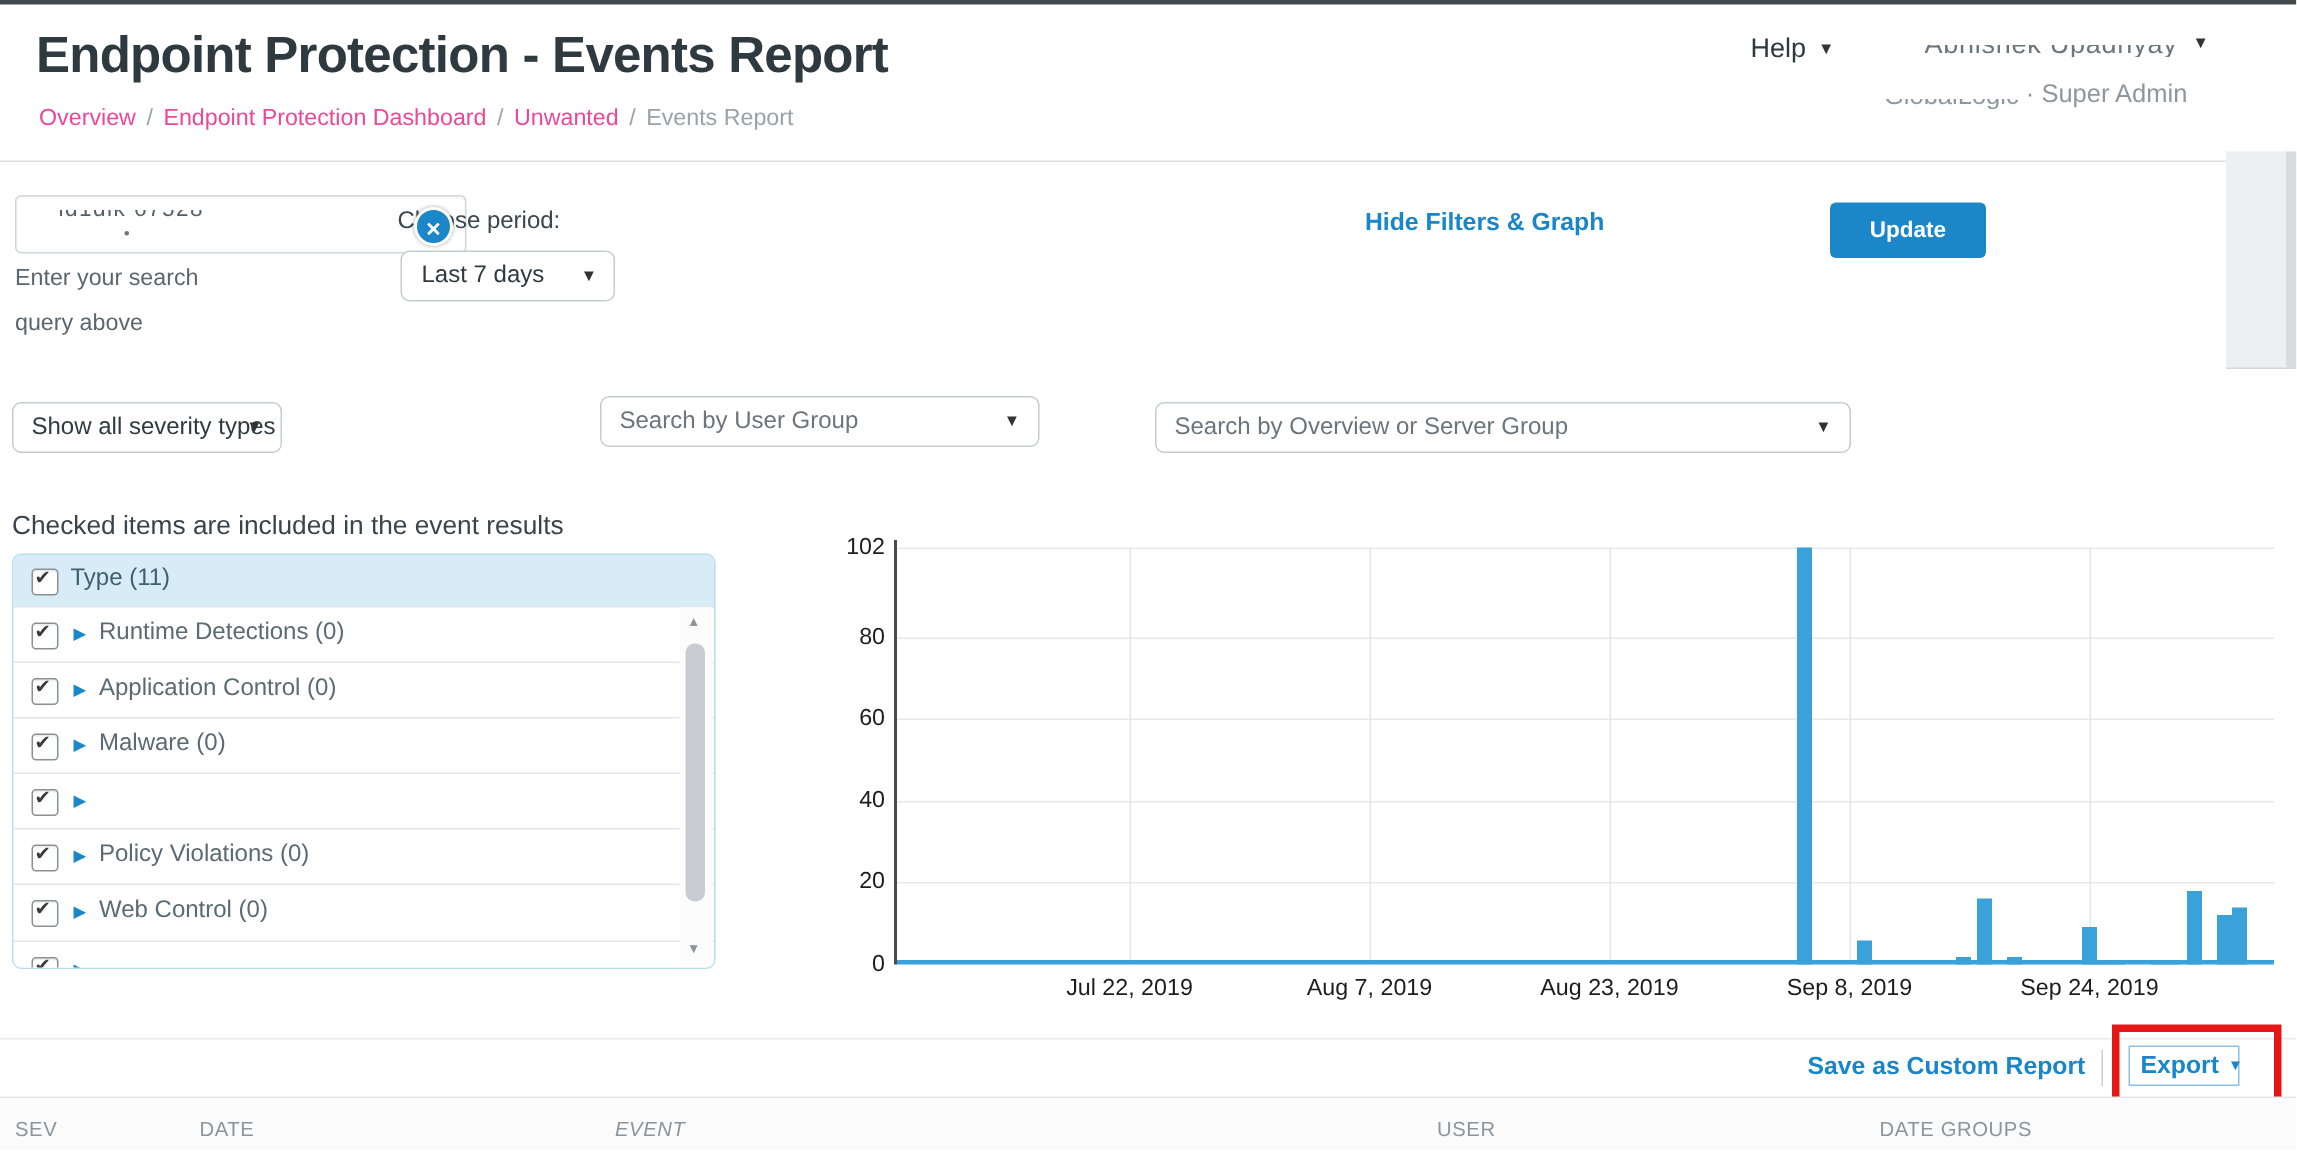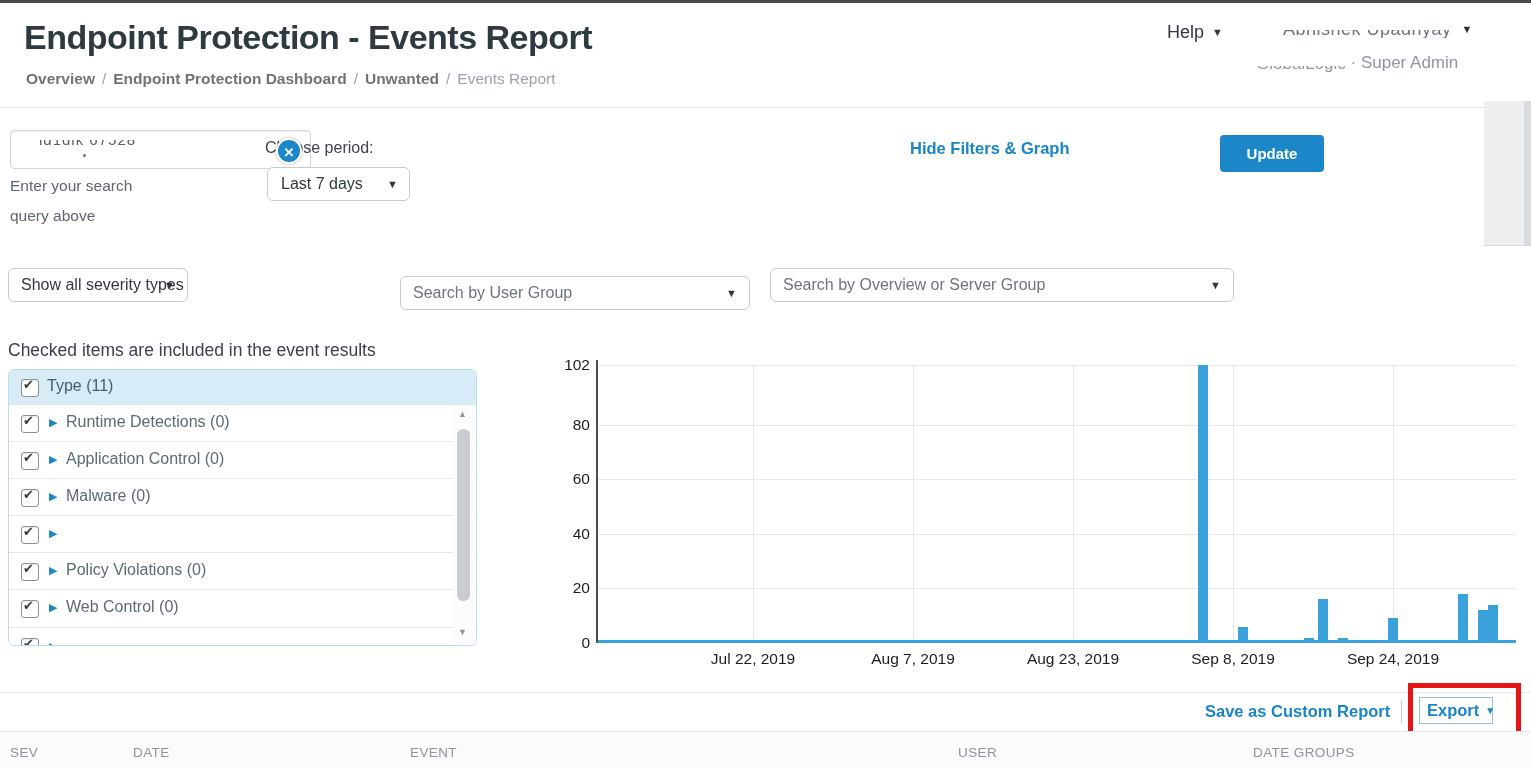--- a/index.html
+++ b/index.html
@@ -4,21 +4,21 @@
 <style>
   html,body{margin:0;padding:0;background:#fff;}
   .screen{position:relative;width:1531px;height:767px;overflow:hidden;background:#ffffff;
           font-family:"Liberation Sans", sans-serif;color:#39434a;}
   .abs{position:absolute;}
   
   .topstrip{left:0;top:0;width:1531px;height:3px;background:#44494d;}
   
   .page-title{left:24px;top:18px;font-size:34px;font-weight:600;color:#2e3940;letter-spacing:-.5px;}
   .breadcrumb{left:26px;top:70px;font-size:15.5px;}
-  .breadcrumb a{color:#737373;text-decoration:none;font-weight:700;}
+  .breadcrumb a{color:#ec4899;text-decoration:none;font-weight:400;}
   .crumb-sep{color:#9aa3a9;margin:0 7px;}
   .crumb-current{color:#9aa3a9;}
   .help{left:1167px;top:22px;font-size:18px;color:#2e3940;cursor:pointer;}
   .help .caret{font-size:11px;color:#333;margin-left:8px;vertical-align:2px;}
   .userline1{left:1283px;top:20px;width:212px;height:18px;cursor:pointer;}
   .clip{display:inline-block;overflow:hidden;vertical-align:bottom;}
   .clip > span{display:block;}
   .uname{font-size:18px;color:#6a757c;line-height:18px;letter-spacing:.5px;}
   .uname-clip{height:8px;}
   .uname-clip>span{margin-top:-10px;}
@@ -47,21 +47,21 @@
   .update-btn{left:1220px;top:135px;width:104px;height:37px;background:#1c87c8;border-radius:4px;
     color:#fff;font-size:15px;font-weight:bold;text-align:center;line-height:37px;cursor:pointer;}
   .gray-artifact{left:1484px;top:101px;width:47px;height:144px;background:#edeff1;border-bottom:1px solid #d3d7d9;}
   .gray-artifact-edge{left:1524px;top:101px;width:7px;height:144px;background:#d9dcde;}
 
   
   .dd{background:#fff;border:1px solid #c8cbcd;border-radius:6px;height:34px;box-sizing:border-box;
       font-size:16px;line-height:32px;padding-left:12px;cursor:pointer;}
   .dd .caret{position:absolute;right:12px;top:0;font-size:11px;color:#333;}
   .sev-dd{left:8px;top:268px;width:180px;color:#2f3a40;}
-  .ug-dd{left:400px;top:276px;width:350px;color:#6b757c;}
+  .ug-dd{left:400px;top:264px;width:293px;color:#6b757c;}
   .cg-dd{left:770px;top:268px;width:464px;color:#6b757c;}
 
   
   .list-heading{left:8px;top:340px;font-size:17.5px;color:#39434a;}
   .type-panel{left:8px;top:369px;width:469px;height:277px;border:1px solid #b6ddf0;border-radius:6px;
     background:#fff;overflow:hidden;box-sizing:border-box;}
   .type-row{position:absolute;left:0;top:0;width:467px;height:34px;background:#d7ecf7;}
   .row{position:absolute;left:0;width:467px;height:37px;background:#fff;border-top:1px solid #e3e5e6;}
   .cb{position:absolute;width:16px;height:16px;border:1px solid #8a9094;border-radius:3px;background:#fefefe;
       box-shadow:inset 0 1px 1px rgba(0,0,0,.08);cursor:pointer;}
@@ -257,18 +257,18 @@
   <div class="abs export-btn">
     <span>Export</span><span class="caret">▼</span>
   </div>
   <div class="abs red-annotation"></div>
 
   <div class="abs foot-divider2"></div>
   <div class="abs table-header-band"></div>
   <div id="table-headers">
       <div class="col-h" style="left: 10px;">SEV</div>
       <div class="col-h" style="left: 133px;">DATE</div>
-      <div class="col-h" style="left: 410px;">EVENT</div>
+      <div class="col-h" style="left: 410px; font-style: italic;">EVENT</div>
       <div class="col-h" style="left: 958px;">USER</div>
       <div class="col-h" style="left: 1253px;">DATE GROUPS</div>
     </div>
 
 </div>
 
 </body></html>

